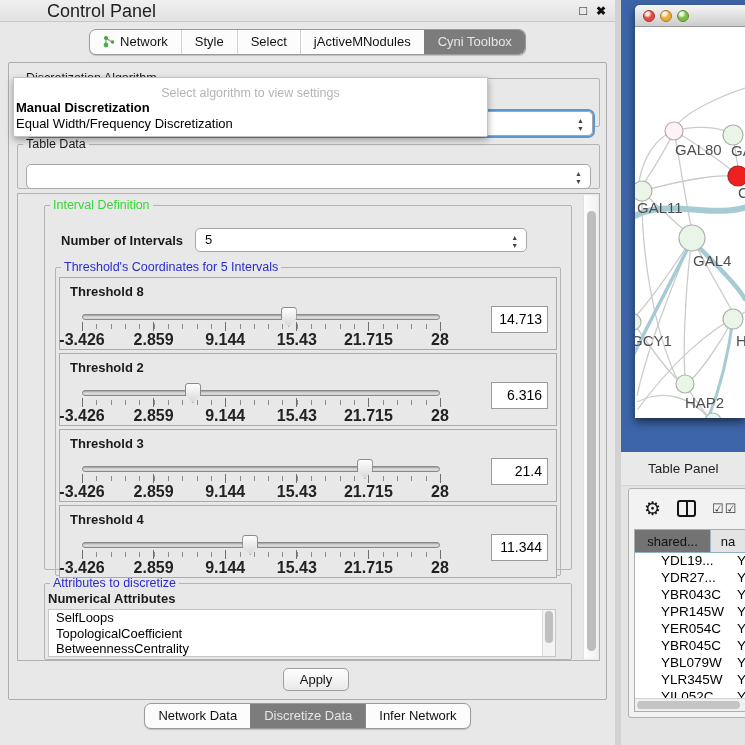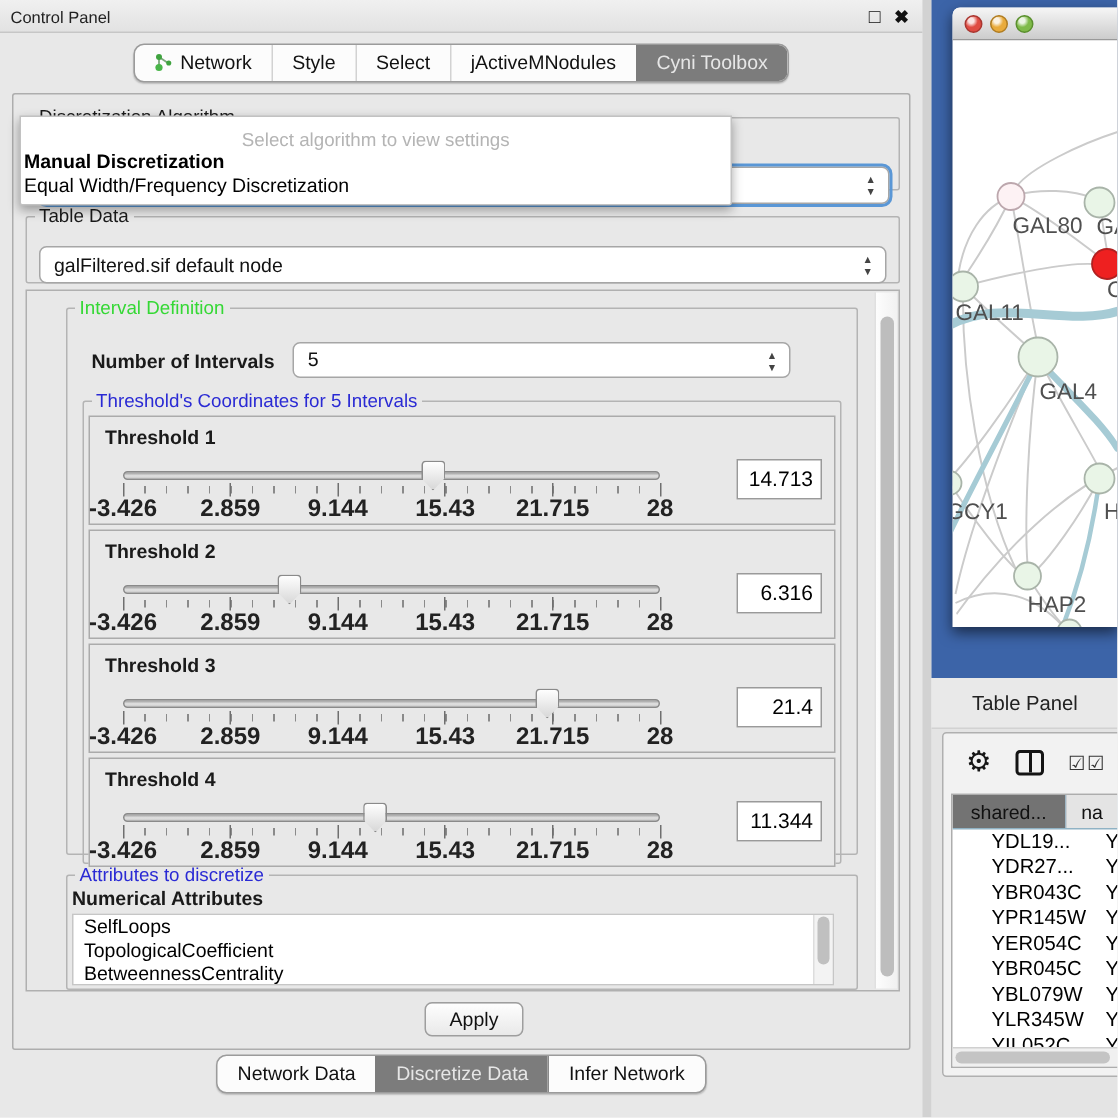--- a/index.html
+++ b/index.html
@@ -6,21 +6,21 @@
   html,body { margin:0; padding:0; }
   body { font-family:"Liberation Sans", sans-serif; }
   #root { position:relative; width:745px; height:745px; background:#e8e8e8; overflow:hidden;
           font-size:13px; color:#1a1a1a; }
 
   
   .cp { position:absolute; left:0; top:0; width:615px; height:745px; background:#e8e8e8; }
   .cp-titlebar { position:absolute; left:0; top:0; right:0; height:22px;
                  background:linear-gradient(#f0f0f0,#e2e2e2); border-bottom:1px solid #c6c6c6;
                  line-height:22px; }
-  .cp-title { padding-left:7px; font-size:11px; color:#222; }
+  .cp-title { padding-left:7px; font-size:18px; color:#222;margin-left:40px; }
   .cp-winbtn { position:absolute; top:0; font-size:12px; color:#111; cursor:default; }
   .cp-float { right:28px; font-size:13px; }
   .cp-close { right:9px; font-weight:bold; }
 
   .tabbar { position:absolute; left:0; right:0; display:flex; justify-content:center; }
   .tabbar.top { top:29px; }
   .tabbar.bottom { top:703px; }
   .tabset { display:flex; border:1px solid #9b9b9b; border-radius:7px; background:#fcfcfc;
             overflow:hidden; box-shadow:0 1px 1px rgba(0,0,0,0.18); }
   .tab { padding:4px 13px 5px; font-size:13px; display:flex; align-items:center; gap:5px;
@@ -192,41 +192,40 @@
 
       <div class="popup">
         <div class="popup-prompt">Select algorithm to view settings</div>
         <div class="popup-item bold">Manual Discretization</div>
         <div class="popup-item">Equal Width/Frequency Discretization</div>
       </div>
 
       <fieldset class="tdata-grp">
         <legend>Table Data</legend>
         <div class="combo tdata-combo">
-          <span>galFiltered.sif default node</span>
           <span class="spin">▲<br>▼</span>
         </div>
       </fieldset>
 
       <div class="inner">
 
         <fieldset class="interval-grp">
           <legend class="green">Interval Definition</legend>
           <div class="num-row">
             <span class="num-label">Number of Intervals</span>
             <div class="combo num-combo">
               <span>5</span>
               <span class="spin">▲<br>▼</span>
             </div>
           </div>
           <fieldset class="thr-grp">
             <legend class="blue">Threshold's Coordinates for 5 Intervals</legend>
             <div id="thresholds">
                 <div class="thr-box">
-                  <div class="thr-label">Threshold 1</div>
+                  <div class="thr-label">Threshold 8</div>
                   <div class="slider">
                     <div class="track"></div>
                     <div class="minor-ticks"></div>
                     <div class="major-tick" style="left: calc(0% - 0.5px);"></div>
                     <span class="tick-label" style="left: 0%;">-3.426</span>
                     <div class="major-tick" style="left: calc(20% - 0.5px);"></div>
                     <span class="tick-label" style="left: 20%;">2.859</span>
                     <div class="major-tick" style="left: calc(40% - 0.5px);"></div>
                     <span class="tick-label" style="left: 40%;">9.144</span>
                     <div class="major-tick" style="left: calc(60% - 0.5px);"></div>

